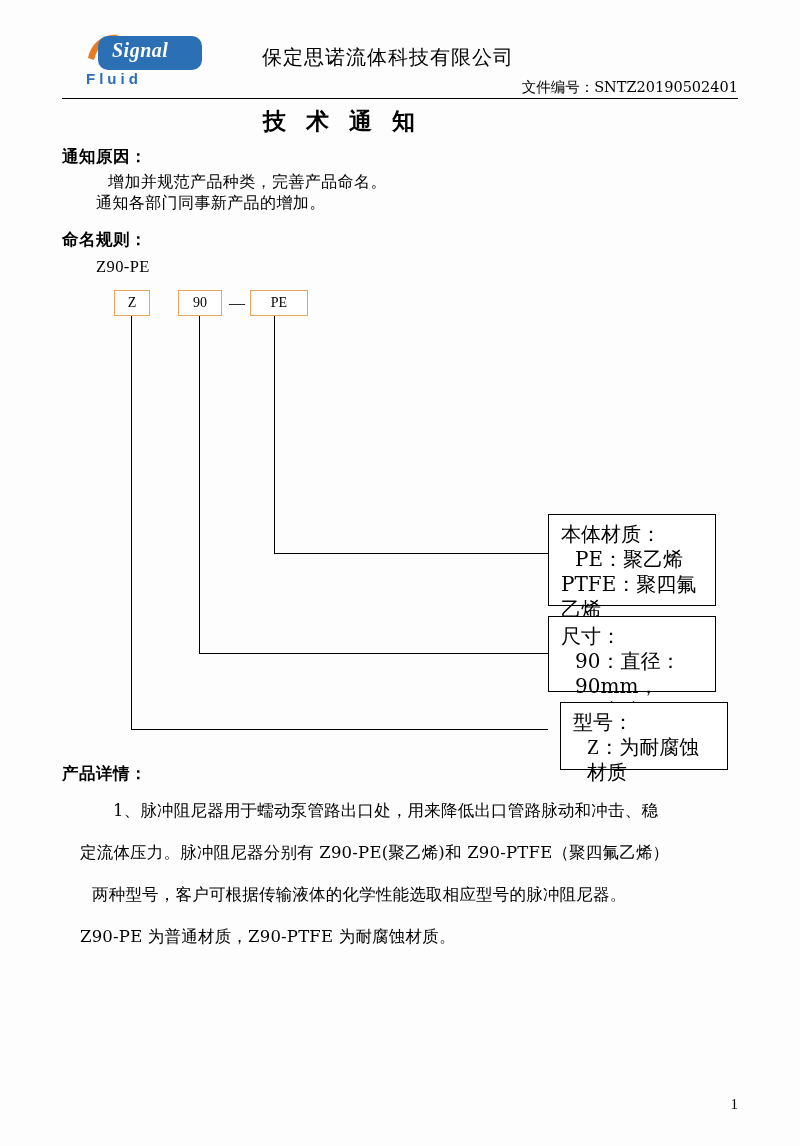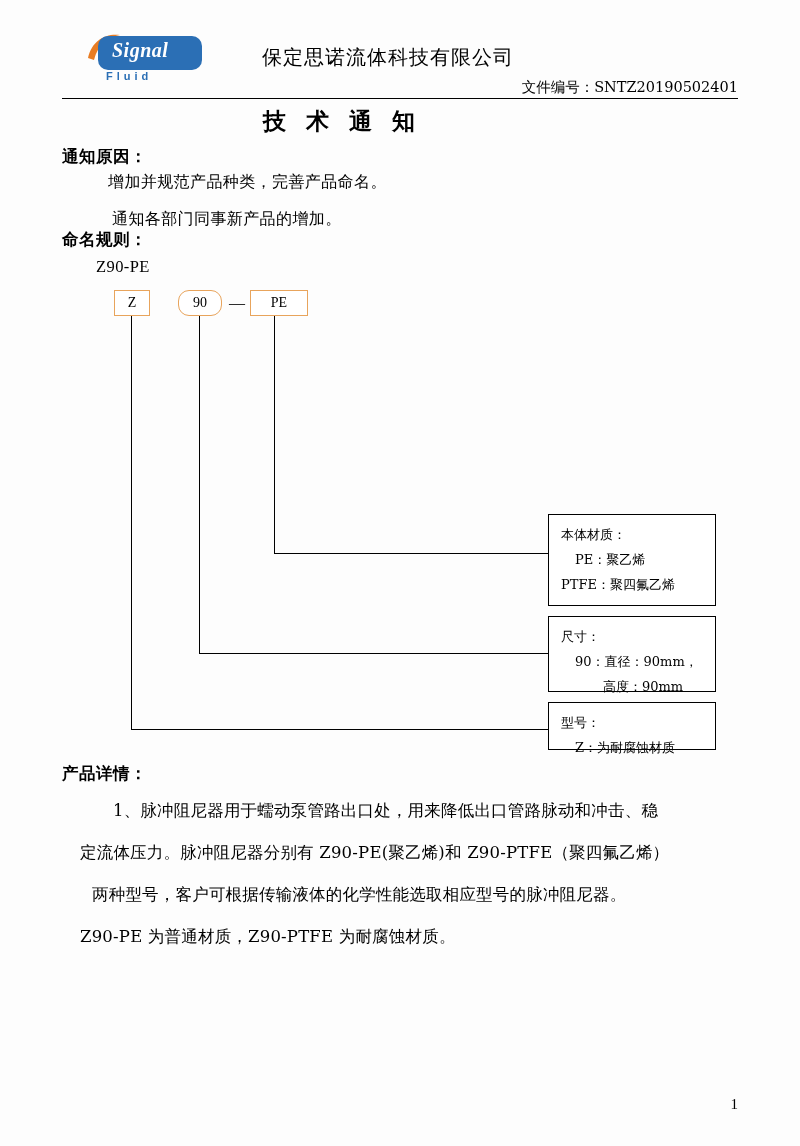--- a/index.html
+++ b/index.html
@@ -60,26 +60,26 @@
     top: 3px;
     color: #ffffff;
     font-family: "Liberation Serif", serif;
     font-style: italic;
     font-weight: bold;
     font-size: 20px;
     letter-spacing: 0.5px;
   }
   .logo-text-sub {
     position: absolute;
-    left: 20px;
+    left: 0;
     top: 40px;
     color: #2b6fb5;
     font-family: "Liberation Sans", sans-serif;
     font-weight: bold;
-    font-size: 11px;
+    font-size: 15px;
     letter-spacing: 4px;
   }
   .company-name {
     position: absolute;
     left: 200px;
     top: 18px;
     font-size: 20px;
     font-family: "DejaVu Serif", serif;
     letter-spacing: 1px;
     text-align: right;
@@ -123,21 +123,21 @@
     letter-spacing: 0.5px;
   }
   .body-line {
     position: absolute;
     font-size: 16px;
     font-family: "DejaVu Serif", serif;
     letter-spacing: 0.4px;
   }
   #reason-label { left: 62px; top: 146px; }
   #reason-line-1 { left: 108px; top: 172px; }
-  #reason-line-2 { left: 96px; top: 209px; margin-left: 16px; }
+  #reason-line-2 { left: 96px; top: 193px; }
   #naming-label { left: 62px; top: 229px; }
   #naming-code {
     left: 96px; top: 257px;
     font-family: "Liberation Serif", serif;
     font-size: 16.5px;
   }
   #detail-label { left: 62px; top: 763px; }
 
   .para {
     position: absolute;
@@ -165,47 +165,47 @@
     border: 1px solid #e8a45c;
     background: #ffffff;
     text-align: center;
     font-family: "Liberation Serif", serif;
     font-size: 14px;
     line-height: 24px;
     height: 26px;
     box-sizing: border-box;
   }
   #box-z    { left: 52px;  top: 8px;  width: 36px; }
-  #box-90   { left: 116px; top: 8px;  width: 44px; border-radius: 11px; }
+  #box-90   { left: 116px; top: 8px;  width: 44px; }
   #box-pe   { left: 188px; top: 8px;  width: 58px; }
   .dash {
     position: absolute;
     left: 164px;
     top: 8px;
     width: 22px;
     height: 26px;
     line-height: 26px;
     text-align: center;
     font-size: 16px;
     font-family: "Liberation Serif", serif;
   }
 
   .desc-box {
     position: absolute;
     border: 1px solid #000000;
     background: #ffffff;
     box-sizing: border-box;
     font-family: "DejaVu Serif", serif;
-    font-size: 13px;
+    font-size: 20px;
     padding: 7px 10px 7px 12px;
     line-height: 25px;
   }
   #desc-material { left: 486px; top: 232px; width: 168px; height: 92px; }
   #desc-size     { left: 486px; top: 334px; width: 168px; height: 76px; }
-  #desc-model    { left: 486px; top: 420px; width: 168px; height: 48px; }
+  #desc-model    { left: 498px; top: 420px; width: 168px; height: 68px; font-family: Liberation Serif, serif; }
   .desc-indent { padding-left: 14px; }
   .desc-indent2 { padding-left: 42px; }
 
   
   .ln {
     position: absolute;
     background: #000000;
   }
   .lnv { width: 1px; }
   .lnh { height: 1px; }

